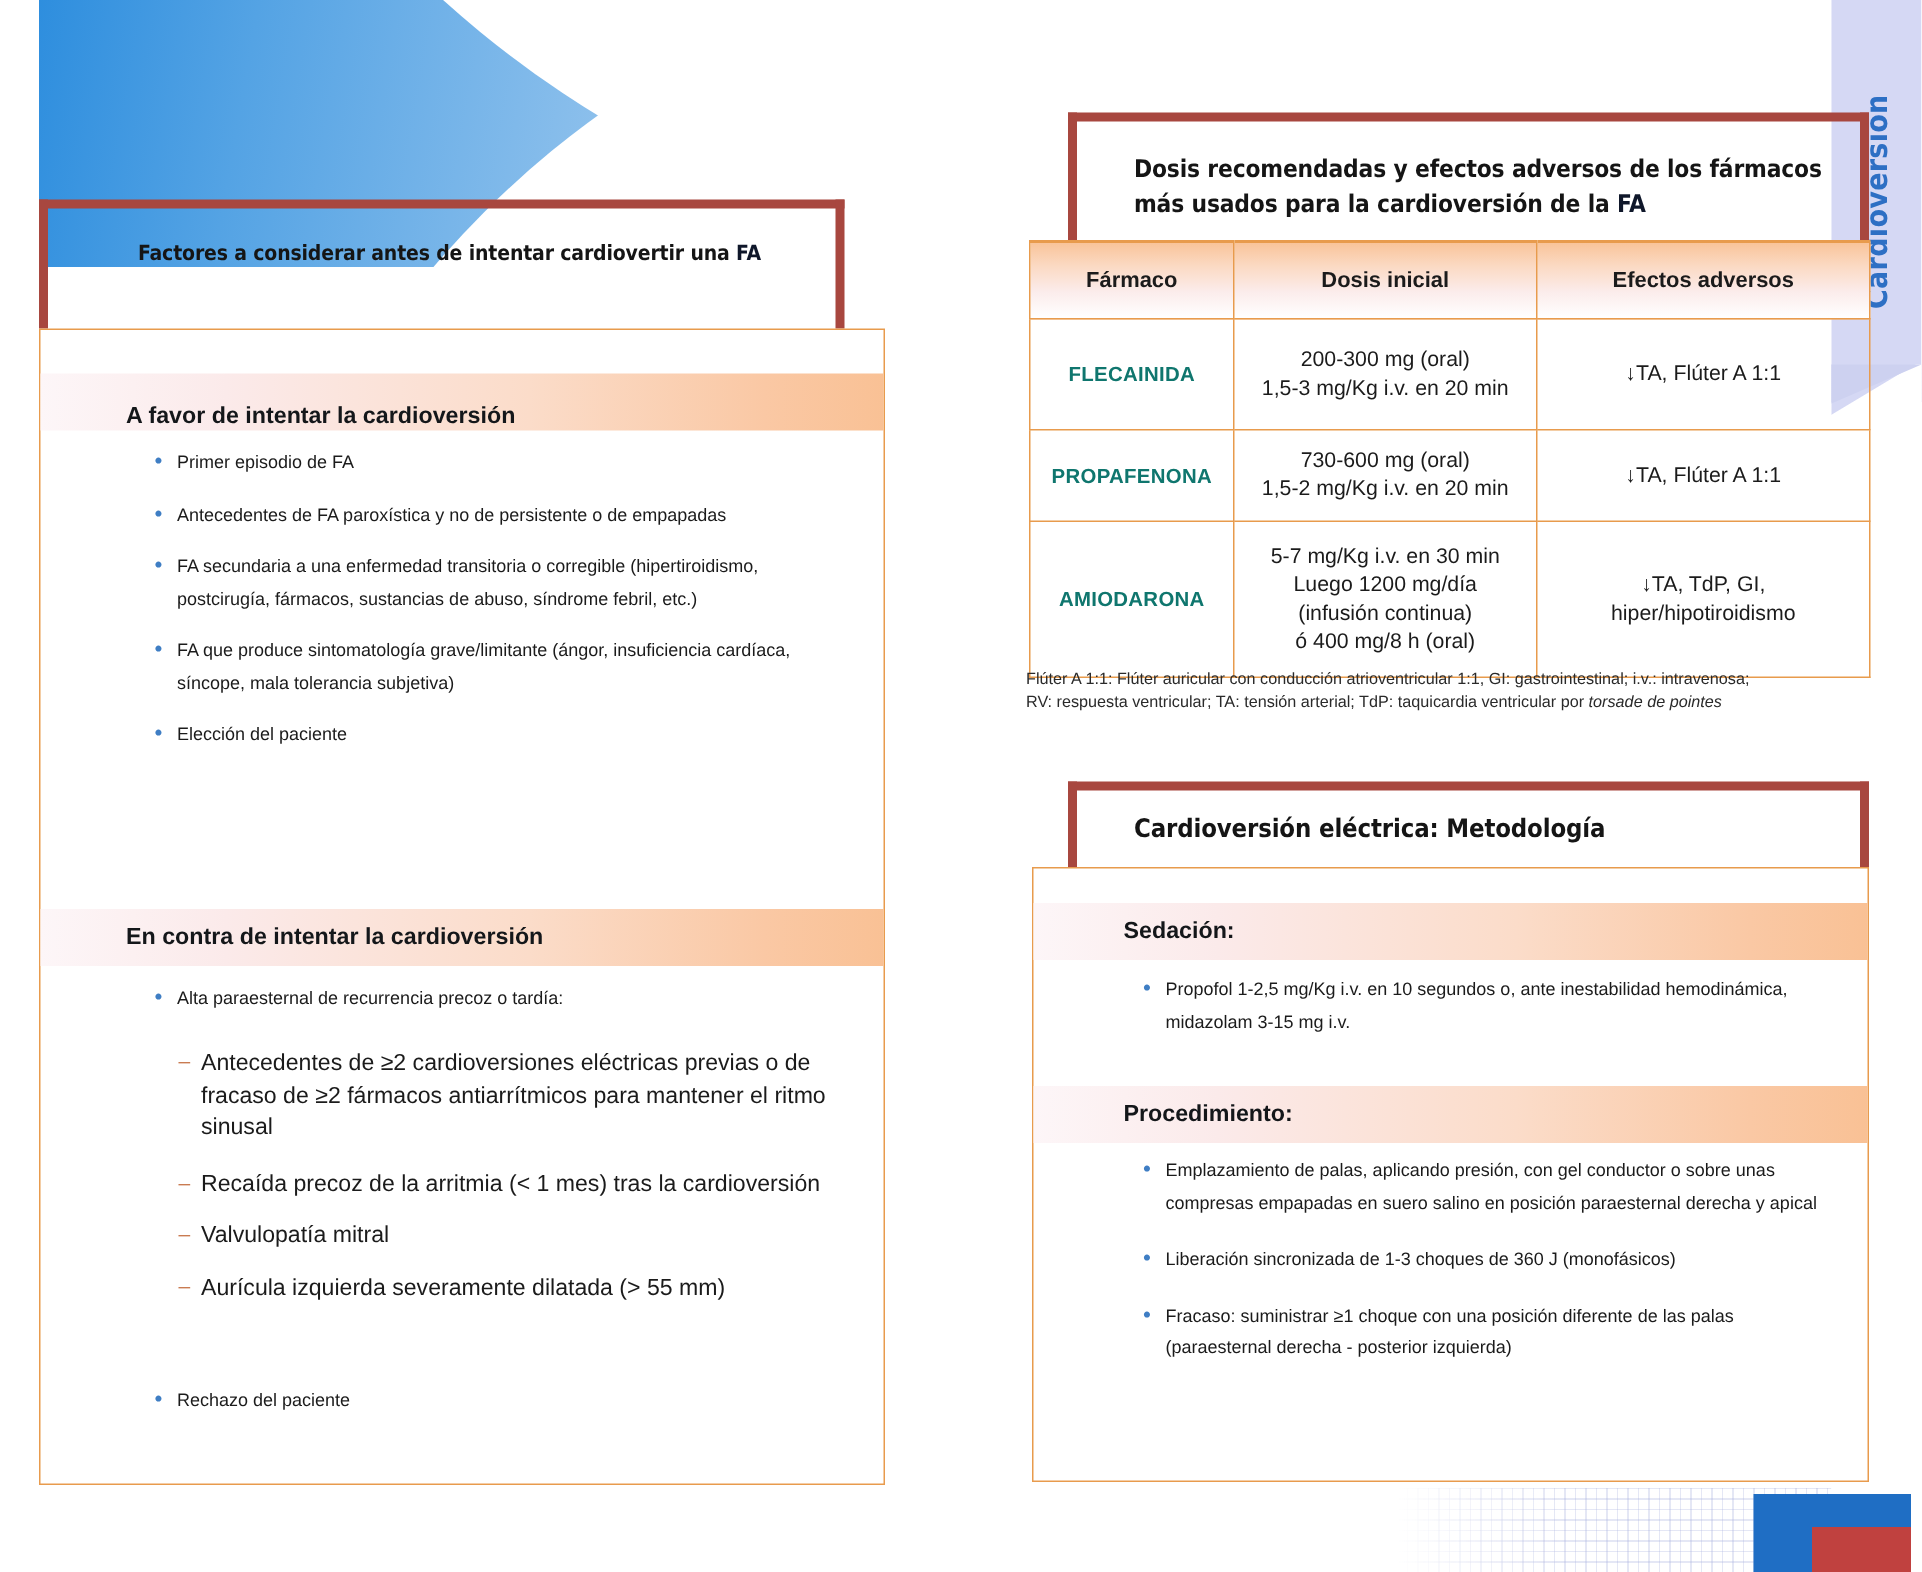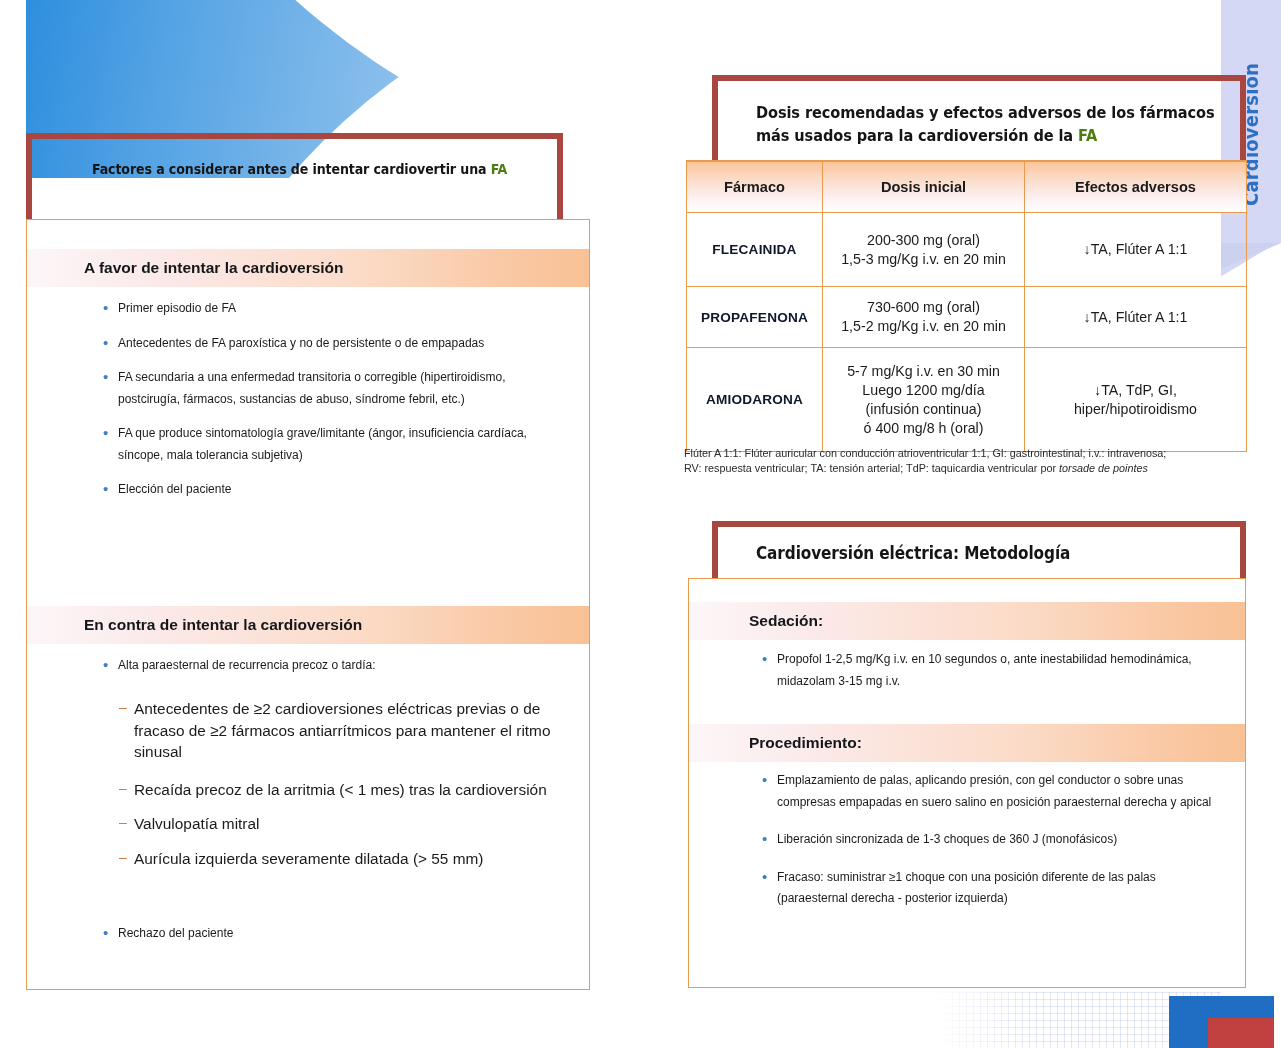--- a/index.html
+++ b/index.html
@@ -60,21 +60,21 @@
     border-right:6px solid #a8473f;
     box-sizing:border-box;
     background:transparent;
   }
   .hdr-frame .hdr-text{
     font-weight:bold;color:#151515;
     font-family:"DejaVu Sans Condensed","Liberation Sans",sans-serif;
     font-stretch:condensed;
     letter-spacing:-.1px;
   }
-  .fa-red{color:#4d7c0f;}
+  .fa-red{color:#0f172a;}
 
   
   .content-box{
     position:absolute;box-sizing:border-box;
     border:1px solid #e89b4d;
     background:#ffffff;
   }
   .band{
     background:linear-gradient(to right,#fdf6f8 0%,#fbeaea 22%,#fbdcc9 58%,#fac8a4 86%,#f9c195 100%);
     font-weight:bold;font-size:15.5px;color:#14171a;
@@ -113,21 +113,21 @@
     border:1px solid #e89b4d;
     text-align:center;vertical-align:middle;
     font-size:14.2px;color:#1b1b1b;line-height:19px;
     padding:6px 4px;
   }
   #drug-table thead th{
     background:linear-gradient(to bottom,#f9c49a 0%,#fbd9c2 30%,#fbeceb 65%,#ffffff 100%);
     font-weight:bold;font-size:14.6px;height:38px;border-top:2px solid #e89b4d;
   }
   #drug-table td.drug{
-    color:#0f172a;font-weight:bold;font-size:13.6px;letter-spacing:.2px;
+    color:#0f766e;font-weight:bold;font-size:13.6px;letter-spacing:.2px;
   }
   .col-a{width:136px;}
   .col-b{width:202px;}
   .col-c{width:222px;}
 
   #table-footnote{
     position:absolute;left:684px;top:446px;width:520px;
     font-size:10.8px;line-height:15px;color:#2a2a2a;
   }
   #table-footnote i{font-style:italic;}
@@ -164,21 +164,21 @@
   <div id="side-tab"></div>
   <div id="side-tab-fold"></div>
   <div id="side-tab-label">Cardioversión</div>
 
   <div class="hdr-frame" style="left:26px;top:133px;width:537px;height:89px;">
     <div class="hdr-text" style="position:absolute;left:60px;top:22px;font-size:14px;white-space:nowrap;"><span>Factores a considerar antes de intentar cardiovertir una </span><span class="fa-red">FA</span></div>
   </div>
 
   <div class="content-box" style="left:26px;top:219px;width:564px;height:771px;">
 
-    <div class="band tall" style="position:absolute;left:0;top:29px;width:100%;padding-left:57px;box-sizing:border-box;">
+    <div class="band tall" style="position:absolute;left:0;top:29px;width:100%;padding-left:57px;box-sizing:border-box;align-items:flex-end;">
       <span>A favor de intentar la cardioversión</span>
     </div>
 
     <ul class="blist" style="position:absolute;left:75px;top:78px;width:450px;">
       <li>Primer episodio de FA</li>
       <li>Antecedentes de FA paroxística y no de persistente o de empapadas</li>
       <li>FA secundaria a una enfermedad transitoria o corregible (hipertiroidismo, postcirugía, fármacos, sustancias de abuso, síndrome febril, etc.)</li>
       <li>FA que produce sintomatología grave/limitante (ángor, insuficiencia cardíaca, síncope, mala tolerancia subjetiva)</li>
       <li>Elección del paciente</li>
     </ul>

